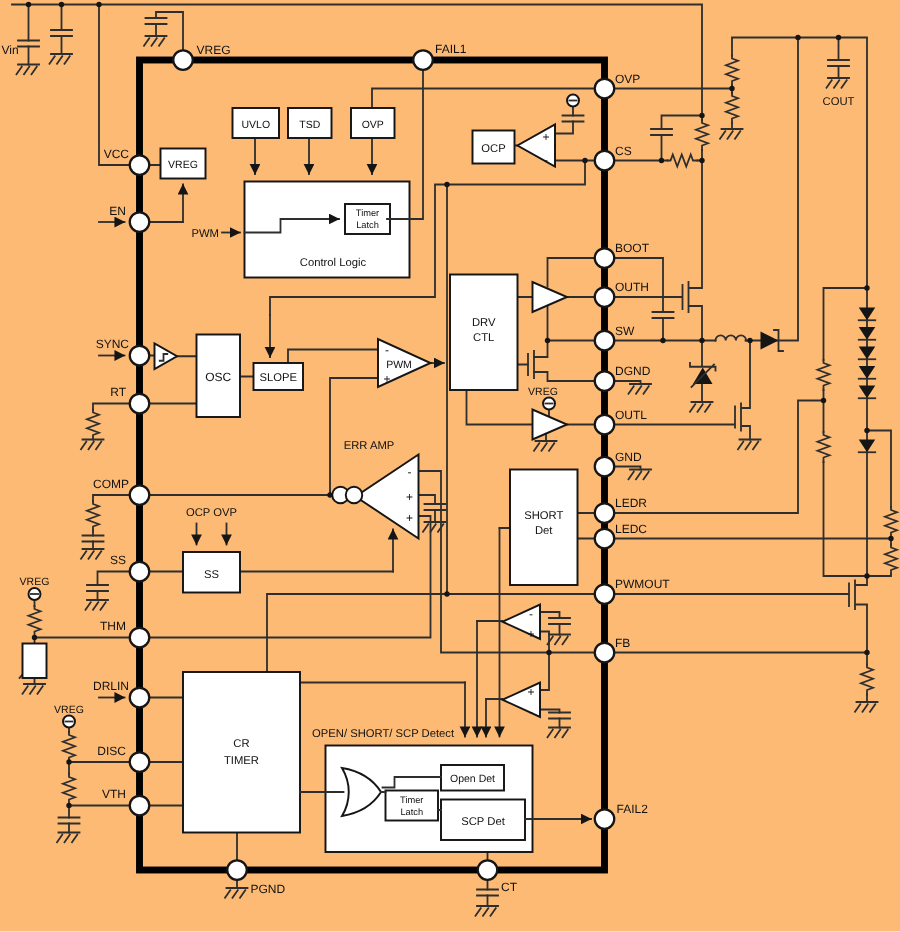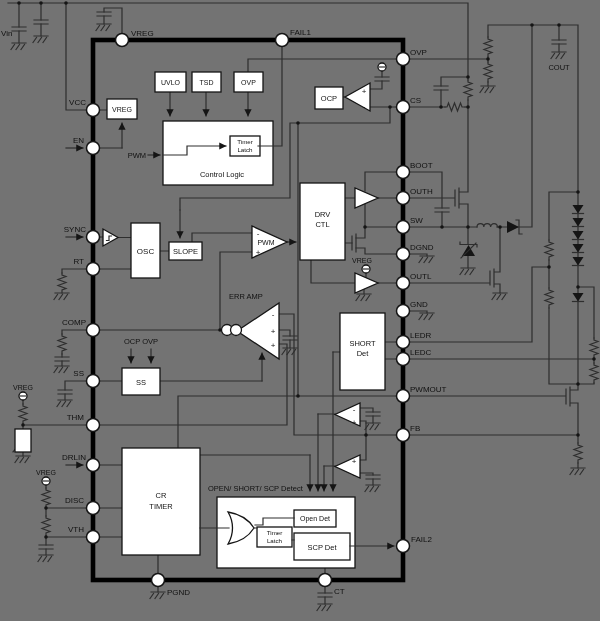--- a/index.html
+++ b/index.html
@@ -1,16 +1,16 @@
 <!DOCTYPE html>
 <html><head>
 <meta charset="utf-8">
 <style>
   html,body{margin:0;padding:0;background:#fff;}
-  .stage{position:relative;width:600px;height:621px;background:#737373;overflow:hidden;}
+  .stage{position:relative;width:600px;height:621px;background:#fdba74;overflow:hidden;}
   svg{display:block;}
   .w{stroke:#2e2e2e;stroke-width:1.2;fill:none;stroke-linecap:square;}
   .bx{fill:#fff;stroke:#151515;stroke-width:1.3;}
   .chip{fill:none;stroke:#000;stroke-width:4.6;}
   .pin{fill:#fff;stroke:#151515;stroke-width:1.5;}
   .dot{fill:#151515;stroke:none;}
   .blk{fill:#151515;stroke:none;}
   .t{font-family:"Liberation Sans","DejaVu Sans",sans-serif;fill:#111;}
   .t8{font-size:8px;}
   .t75{font-size:7.5px;}

